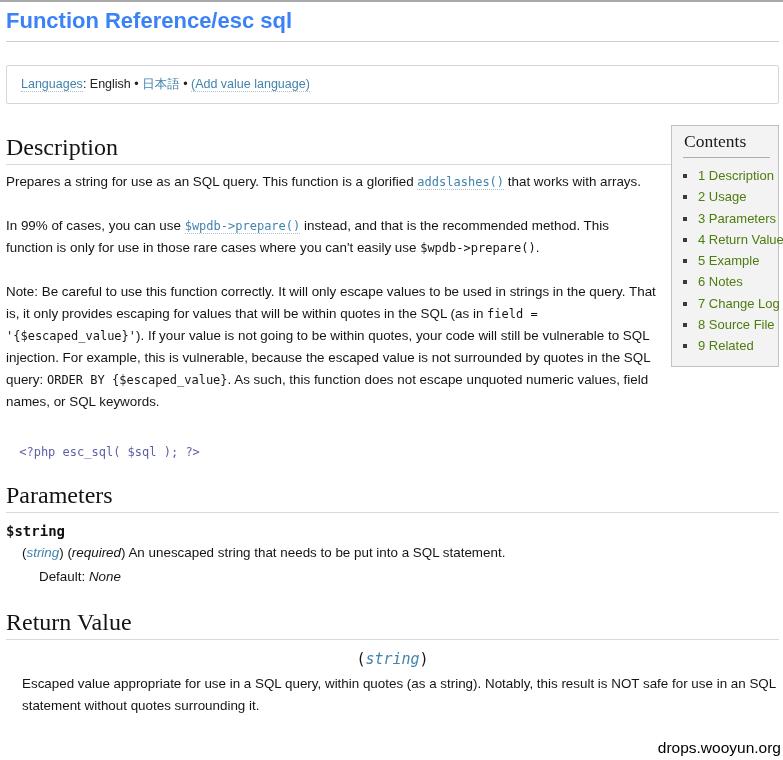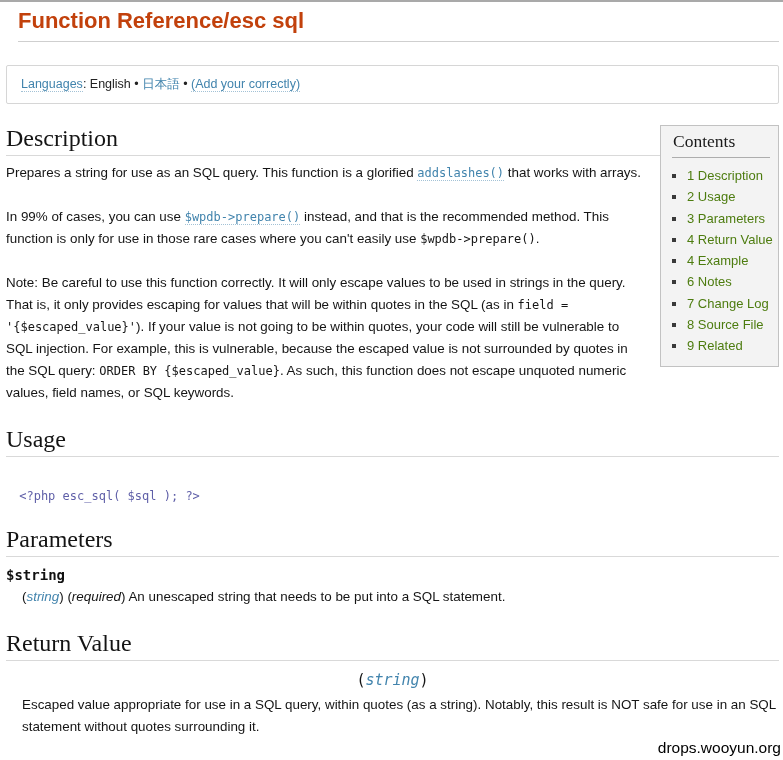--- a/index.html
+++ b/index.html
@@ -9,35 +9,35 @@
     background:#ffffff;
     font-family:"Liberation Sans","DejaVu Sans",sans-serif;
     font-size:13.4px; color:#151515;
     position:relative; overflow:hidden;
   }
   .top-rule { height:2px; background:#a9a9a9; width:100%; }
   .page { padding:4px 4px 0 6px; }
 
   
   h1.page-title {
-    margin:2px 0 0 12px; padding:0 0 7px 0;
-    font-size:22px; font-weight:bold; color:#c2410c;
+    margin:2px 0 0 0; padding:0 0 7px 0;
+    font-size:22px; font-weight:bold; color:#3b82f6;
     border-bottom:1px solid #cfcfcf;
   }
 
   
   .lang-box {
     margin-top:23px;
     border:1px solid #d6d6d6; border-radius:2px;
     padding:10px 14px; font-size:12.5px; color:#222;
   }
 
   
   .toc {
-    float:right; width:119px;
+    float:right; width:108px;
     margin:21px 0 10px 14px;
     background:#f3f3f3; border:1px solid #c2c2c2;
     padding:5px 8px 9px 11px;
   }
   .toc-title {
     margin:0; padding:0 0 5px 1px;
     font-family:"Liberation Serif","DejaVu Serif",serif;
     font-weight:normal; font-size:17.5px; color:#1a1a1a;
     border-bottom:1px solid #adadad;
   }
@@ -48,21 +48,21 @@
   .toc li { color:#3a3a3a; }
   .toc a { color:#4d7c0f; text-decoration:none; cursor:pointer;margin-top:28px; }
 
   
   h2.sec {
     font-family:"Liberation Serif","DejaVu Serif",serif;
     font-weight:normal; font-size:24px; color:#141414;
     margin:22px 0 0 0; padding:0 0 3px 0;
     border-bottom:1px solid #d9d9d9;
   }
-  h2.sec-desc { margin-top:21px; }
+  h2.sec-desc { margin-top:30px; }
 
   p.body-p { margin:22px 0 0 0; line-height:22px; }
   p.body-p.first { margin-top:6px; }
 
   
   .sb  { font-weight:normal; }
   .si  { font-style:italic; }
   .sl  { color:#4284ad; cursor:pointer; text-decoration:none;margin-top:28px; }
   .sd  { border-bottom:1px dotted #a3c2d6; }
   .sc  { font-family:"DejaVu Sans Mono","Liberation Mono",monospace; font-size:12px; }
@@ -99,48 +99,48 @@
 </style>
 </head>
 <body>
 
 <div class="top-rule"></div>
 
 <div class="page">
 
   <h1 class="page-title">Function Reference/esc sql</h1>
 
-  <div class="lang-box"><span class="sl sd">Languages</span><span>: </span><span class="sb">English</span><span> • </span><span class="sl">日本語</span><span> • </span><span class="sl sd">(Add your correctly)</span></div>
+  <div class="lang-box"><span class="sl sd">Languages</span><span>: </span><span class="sb">English</span><span> • </span><span class="sl">日本語</span><span> • </span><span class="sl sd">(Add value language)</span></div>
 
   <div class="toc">
     <h2 class="toc-title">Contents</h2>
     <ul>
       <li><a>1 Description</a></li>
       <li><a>2 Usage</a></li>
       <li><a>3 Parameters</a></li>
       <li><a>4 Return Value</a></li>
-      <li><a>4 Example</a></li>
+      <li><a>5 Example</a></li>
       <li><a>6 Notes</a></li>
       <li><a>7 Change Log</a></li>
       <li><a>8 Source File</a></li>
       <li><a>9 Related</a></li>
     </ul>
   </div>
 
   <h2 class="sec sec-desc">Description</h2>
   <p class="body-p first"><span>Prepares a string for use as an SQL query. This function is a glorified </span><span class="sc sl sd">addslashes()</span><span> that works with arrays.</span></p>
   <p class="body-p"><span class="sb">In 99% of cases, you can use </span><span class="sc sl sd">$wpdb-&gt;prepare()</span><span class="sb"> instead</span><span>, and that is the recommended method. This function is only for use in those rare cases where you can't easily use </span><span class="sc">$wpdb-&gt;prepare()</span><span>.</span></p>
   <p class="body-p"><span class="sb">Note:</span><span> Be careful to use this function correctly. It </span><span class="sb">will only escape values to be used in strings in the query</span><span>. That is, it only provides escaping for values that will be within quotes in the SQL (as in </span><span class="sc">field = '{$escaped_value}'</span><span>). If your value is not going to be within quotes, your code will still be vulnerable to SQL injection. For example, this is vulnerable, because the escaped value is not surrounded by quotes in the SQL query: </span><span class="sc">ORDER BY {$escaped_value}</span><span>. As such, </span><span class="sb">this function does not escape unquoted numeric values, field names, or SQL keywords.</span></p>
 
-  <h2 class="sec">Usage</h2>
   <pre class="usage-code"><code> &lt;?php esc_sql( $sql ); ?&gt;</code></pre>
 
   <h2 class="sec">Parameters</h2>
   <div class="param-name">$string</div>
   <div class="param-desc"><span>(</span><span class="sl si">string</span><span>) (</span><span class="si">required</span><span>) An unescaped string that needs to be put into a SQL statement.</span></div>
+  <div class="param-default"><span>Default: </span><span class="si">None</span></div>
 
   <h2 class="sec">Return Value</h2>
   <div class="ret-type"><span class="sc">(</span><span class="sc sl sci">string</span><span class="sc">)</span></div>
   <div class="ret-desc">Escaped value appropriate for use in a SQL query, within quotes (as a string). Notably, this result is NOT safe for use in an SQL statement without quotes surrounding it.</div>
 
   <div class="clear"></div>
 </div>
 
 <div class="watermark">drops.wooyun.org</div>
 

